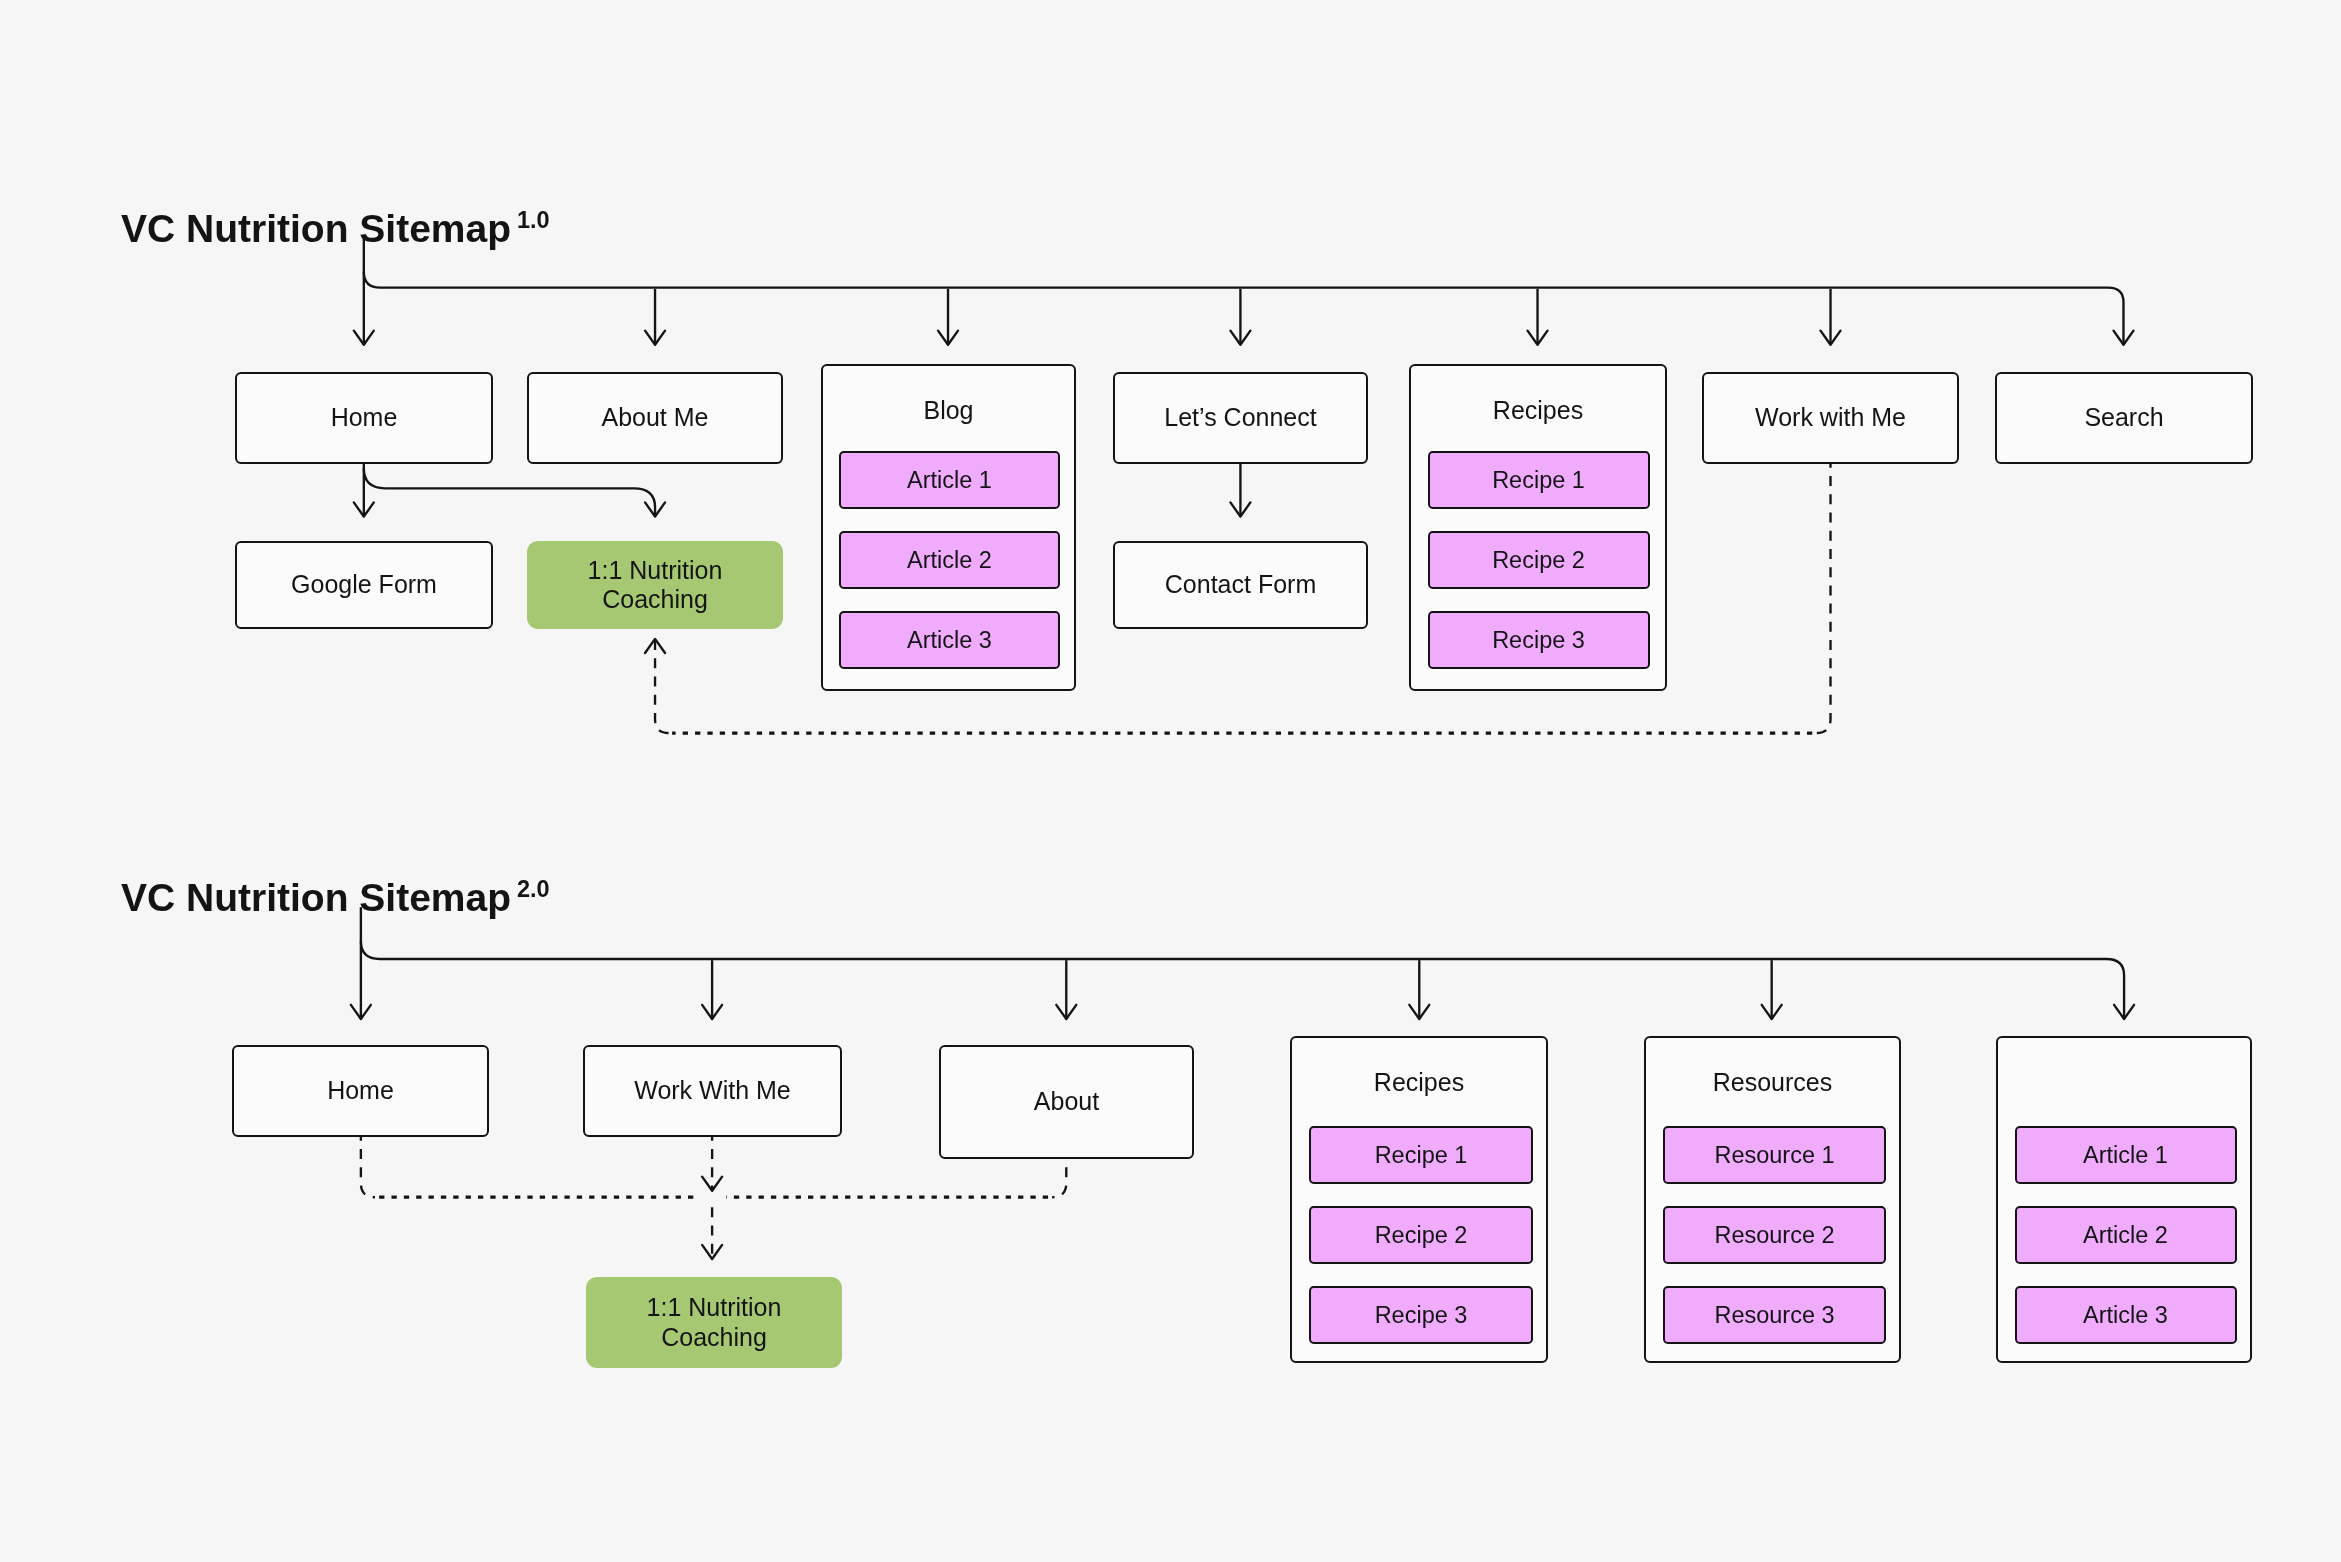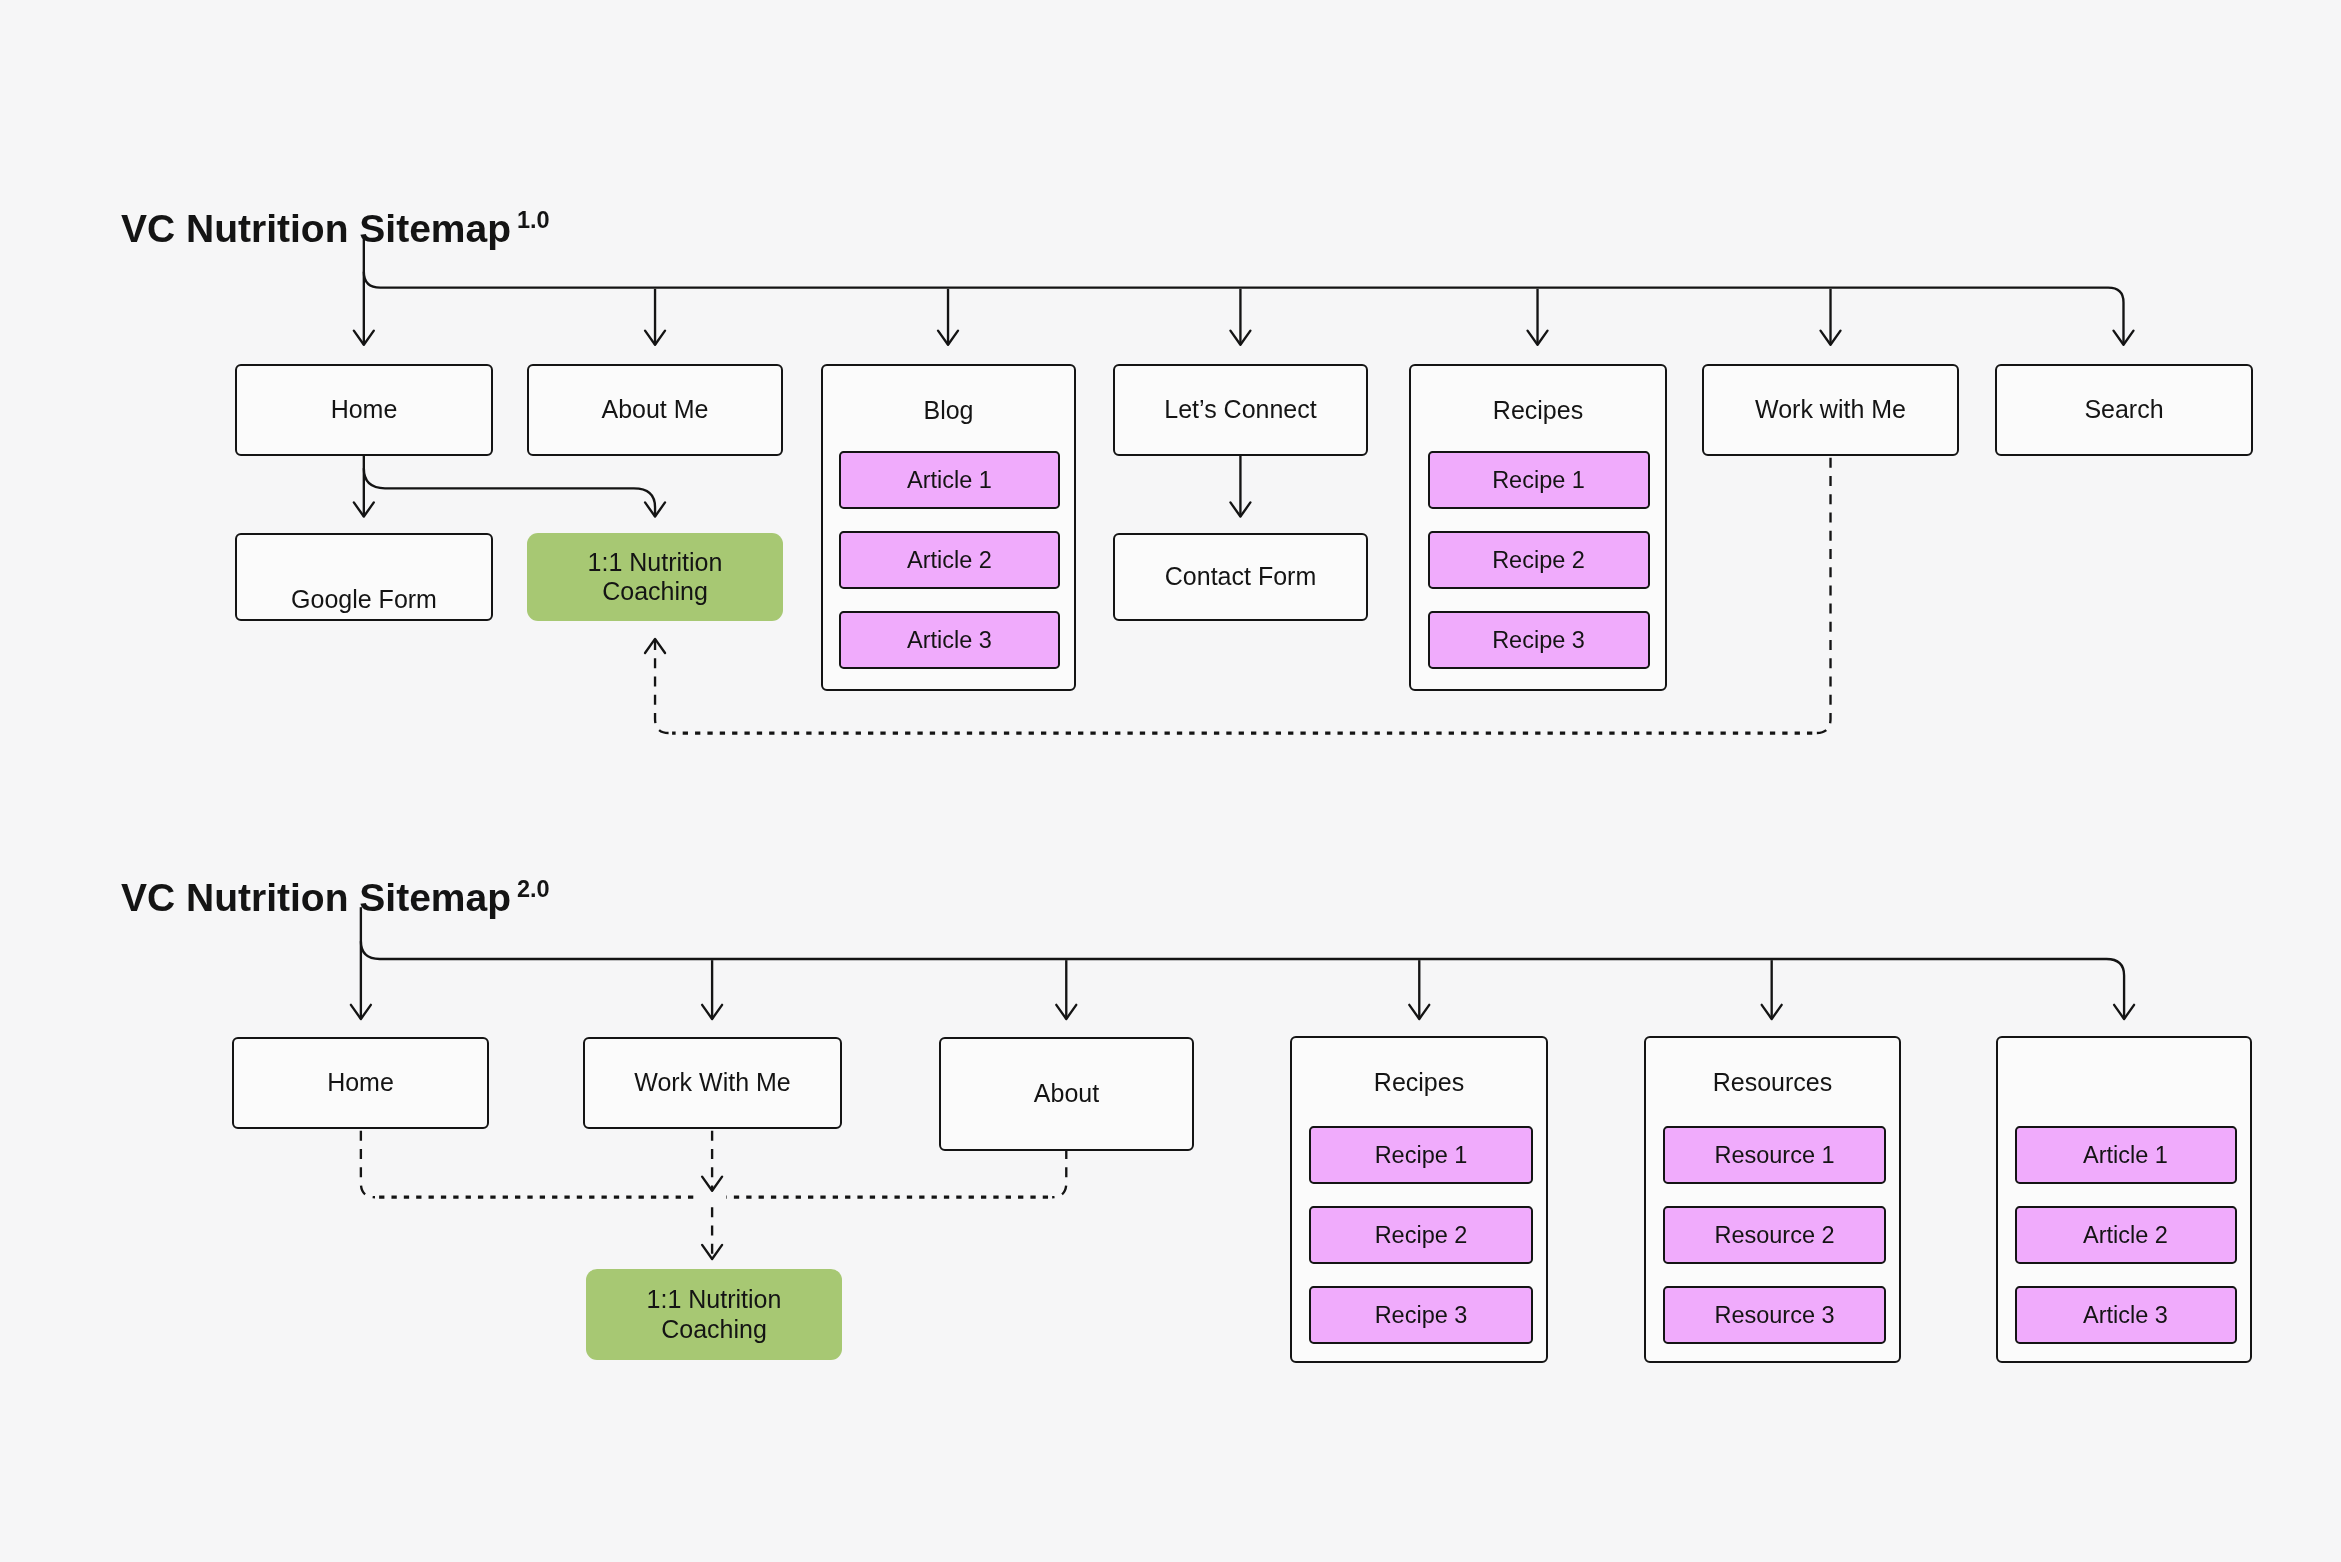--- a/index.html
+++ b/index.html
@@ -42,20 +42,21 @@
     border-radius: 5.9px;
     display: flex;
     align-items: center;
     justify-content: center;
     text-align: center;
     font-size: 25px;
     line-height: 1.18;
     z-index: 2;
     box-sizing: border-box;
     padding: 4.7px 9.4px;
+    margin-top: 8px;
   }
   .container-node {
     position: absolute;
     background: #fbfbfb;
     border: 2.4px solid #141414;
     border-radius: 5.9px;
     z-index: 2;
     box-sizing: border-box;
   }
   .container-heading {
@@ -189,21 +190,21 @@
 </div>
 
 <div class="node" style="left:1702px; top:364px; width:257px; height:92px;">
   <span>Work with Me</span>
 </div>
 
 <div class="node" style="left:1995px; top:364px; width:258px; height:92px;">
   <span>Search</span>
 </div>
 
-<div class="node" style="left:235px; top:533px; width:258px; height:88px;align-items:flex-end;">
+<div class="node" style="left:235px; top:533px; width:258px; height:88px;">
   <span>Google Form</span>
 </div>
 
 <div class="node green-node" style="left:527px; top:533px; width:256px; height:88px;">
   <span>1:1 Nutrition Coaching</span>
 </div>
 
 <div class="node" style="left:1113px; top:533px; width:255px; height:88px;">
   <span>Contact Form</span>
 </div>

